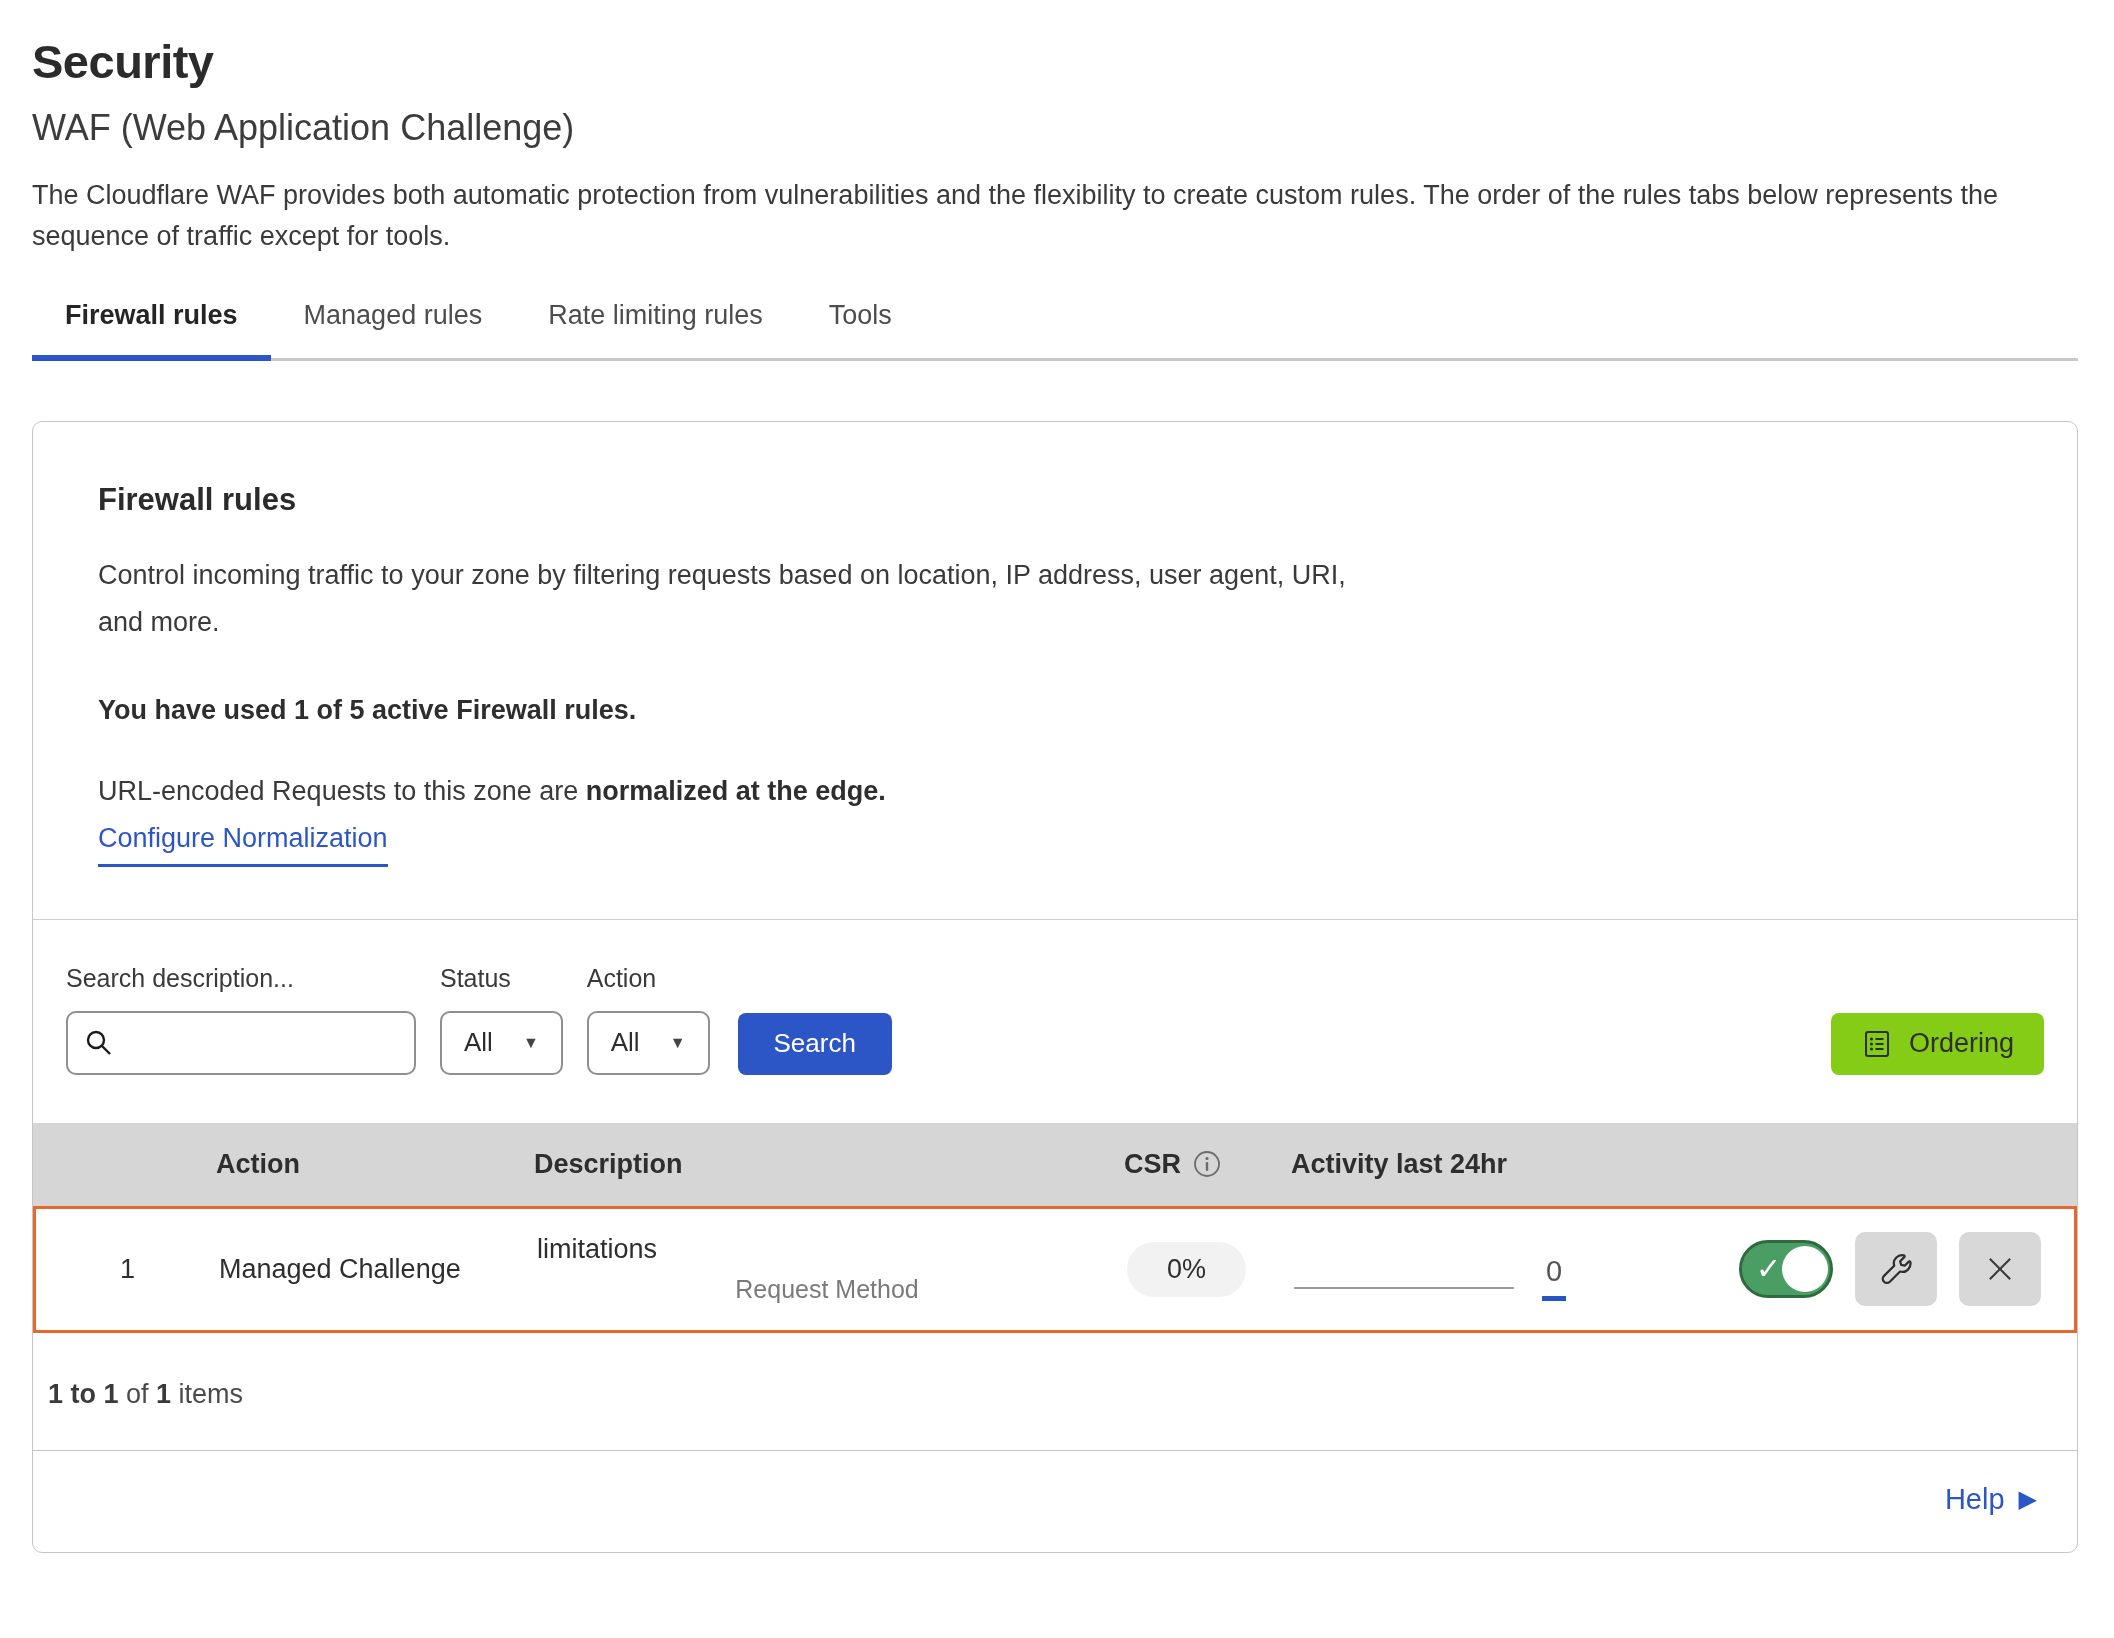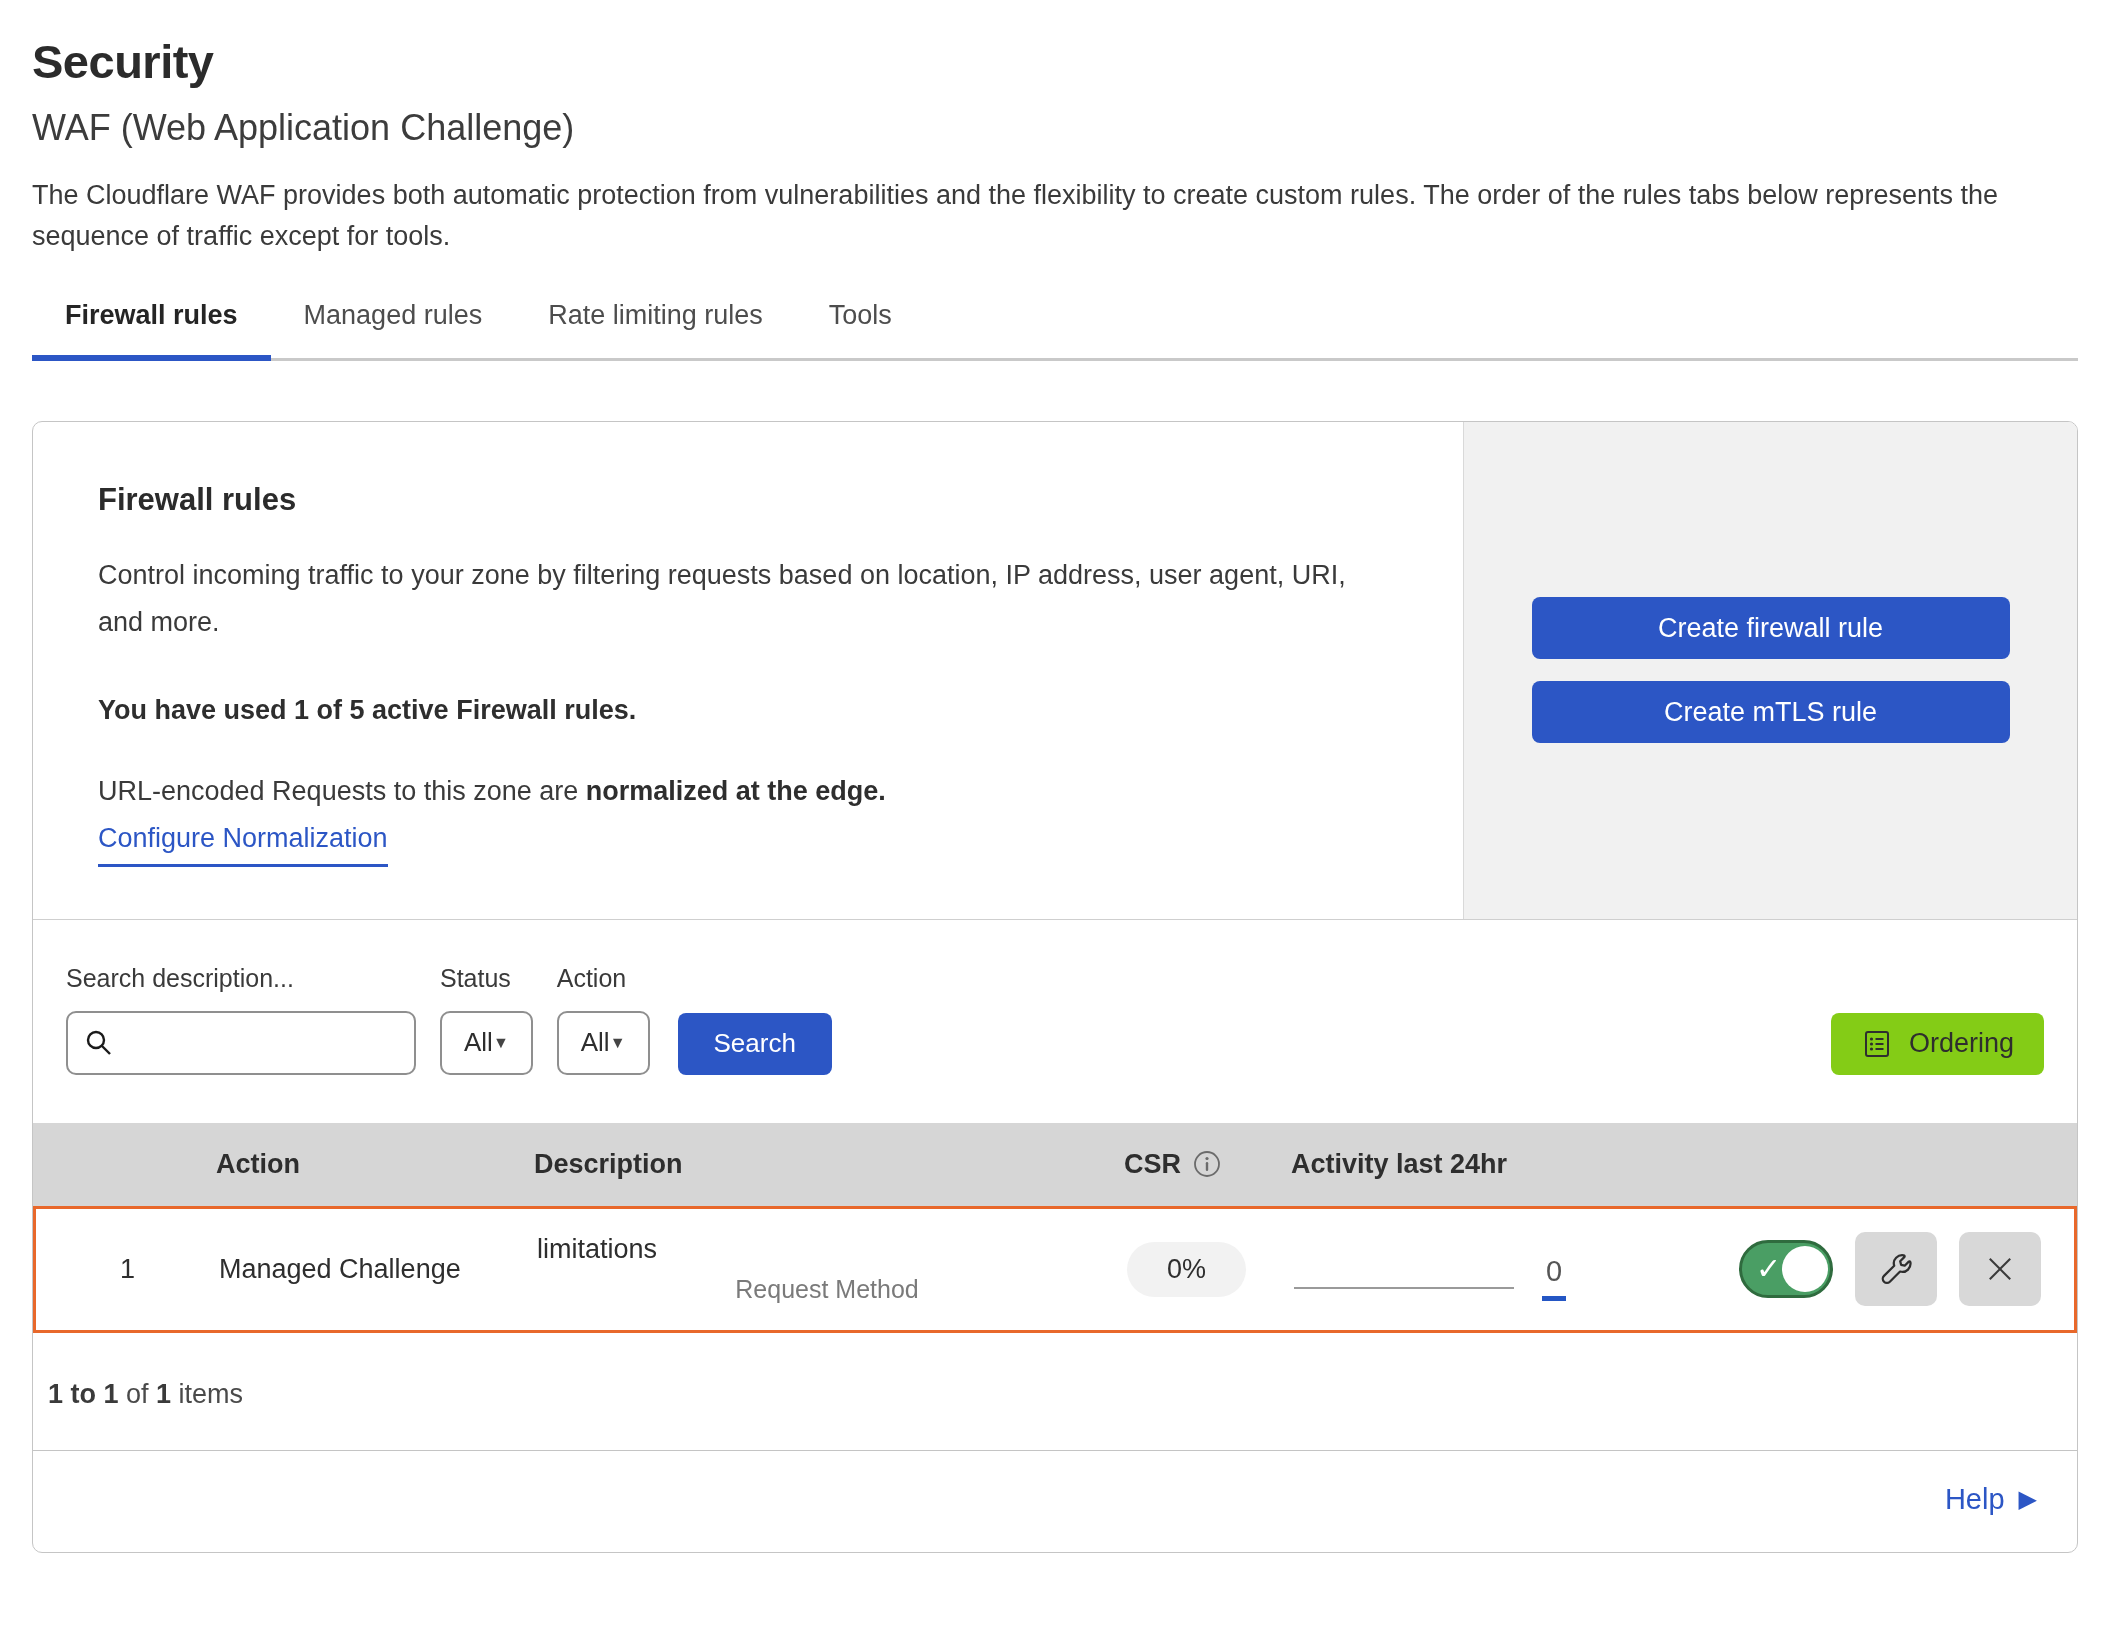--- a/index.html
+++ b/index.html
@@ -45,21 +45,21 @@
     font-size:27px; border:none; border-radius:8px; cursor:pointer; font-family:inherit; }
 
   
   .filter-bar { border-top:1px solid #cfcfcf; padding:44px 33px 48px 33px; display:flex; align-items:flex-end; }
   .filter-group { display:flex; flex-direction:column; margin-right:24px; }
   .filter-label { font-size:25px; color:#3a3a3a; margin-bottom:18px; }
   .search-box { width:350px; height:64px; border:2px solid #8f8f8f; border-radius:10px; background:#fff;
     display:flex; align-items:center; padding:0 16px; }
   .search-box input { border:none; outline:none; flex:1; font-size:25px; margin-left:12px; font-family:inherit; background:transparent; }
   .select-box { height:64px; border:2px solid #8f8f8f; border-radius:10px; background:#fff;
-    display:flex; align-items:center; justify-content:center; gap:0; font-size:26px; color:#2e2e2e;
+    display:flex; align-items:center; justify-content:center; gap:30px; font-size:26px; color:#2e2e2e;
     padding:0 22px; cursor:pointer; }
   .caret { font-size:16px; color:#444; }
   .btn-search { height:62px; padding:0 36px; background:var(--accent-blue); color:#fff; font-size:26px;
     border:none; border-radius:8px; cursor:pointer; margin-left:4px; font-family:inherit; }
   .btn-ordering { margin-left:auto; height:62px; padding:0 30px; background:#84cc16; color:#2e2e2e;
     font-size:27px; border:none; border-radius:8px; cursor:pointer; display:flex; align-items:center; gap:16px; font-family:inherit; }
 
   
   .tbl-grid { display:grid; grid-template-columns:183px 318px 580px 177px 420px 1fr; align-items:center; }
   .tbl-head { background:#d6d6d6; height:83px; font-size:27px; font-weight:bold; color:#2e2e2e; }
@@ -111,24 +111,20 @@
 <div class="card">
 
   <div class="card-top">
     <div class="card-top-left">
       <div class="panel-heading">Firewall rules</div>
       <p class="panel-desc">Control incoming traffic to your zone by filtering requests based on location, IP address, user agent, URI, and more.</p>
       <div class="usage-text">You have used 1 of 5 active Firewall rules.</div>
       <div class="normalization-text"><span>URL-encoded Requests to this zone are </span><b>normalized at the edge.</b></div>
       <a class="config-link">Configure Normalization</a>
     </div>
-    <div class="card-top-right">
-      <button class="btn-primary-lg">Create firewall rule</button>
-      <button class="btn-primary-lg">Create mTLS rule</button>
-    </div>
   </div>
 
   <div class="filter-bar">
     <div class="filter-group">
       <div class="filter-label">Search description...</div>
       <div class="search-box">
         <span>
           <svg width="30" height="30" viewBox="0 0 30 30">
               <circle cx="12" cy="12" r="8" fill="none" stroke="#1a1a1a" stroke-width="2.4"></circle>
               <line x1="18" y1="18" x2="26" y2="26" stroke="#1a1a1a" stroke-width="2.4"></line>

